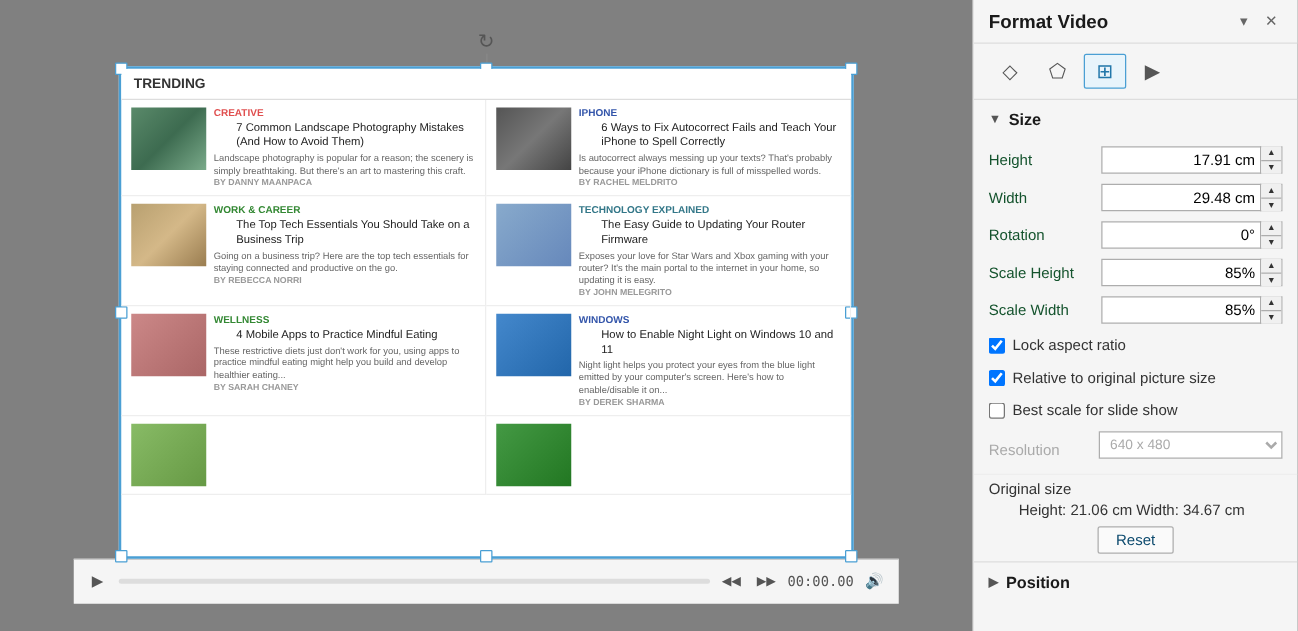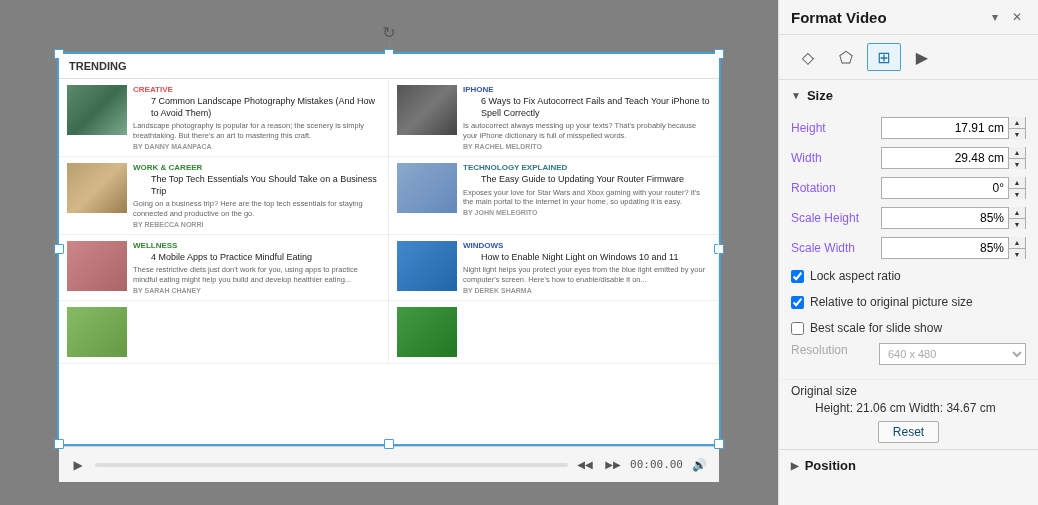--- a/index.html
+++ b/index.html
@@ -50,21 +50,21 @@
     .handle.tl { top: -5px; left: -5px; cursor: nw-resize; }
     .handle.tc { top: -5px; left: calc(50% - 5px); cursor: n-resize; }
     .handle.tr { top: -5px; right: -5px; cursor: ne-resize; }
     .handle.ml { top: calc(50% - 5px); left: -5px; cursor: w-resize; }
     .handle.mr { top: calc(50% - 5px); right: -5px; cursor: e-resize; }
     .handle.bl { bottom: -5px; left: -5px; cursor: sw-resize; }
     .handle.bc { bottom: -5px; left: calc(50% - 5px); cursor: s-resize; }
     .handle.br { bottom: -5px; right: -5px; cursor: se-resize; }
 
     .slide-content {
-      width: 660px;
+      width: 584px;
       height: 390px;
       overflow: hidden;
       position: relative;
     }
 
     
     .slide-header {
       background: #fff;
       padding: 6px 10px;
       font-weight: bold;
@@ -279,21 +279,21 @@
     .form-row {
       display: flex;
       align-items: center;
       margin-bottom: 4px;
       height: 26px;
     }
 
     .form-label {
       width: 90px;
       font-size: 12px;
-      color: #8b5cf6;
+      color: #14532d;
       flex-shrink: 0;
     }
 
     .spin-input {
       display: flex;
       align-items: center;
       border: 1px solid #adadad;
       background: white;
       height: 22px;
       flex: 1;
@@ -348,21 +348,21 @@
       flex-shrink: 0;
     }
 
     .checkbox-label {
       font-size: 12px;
       color: #333;
     }
 
     .resolution-row {
       display: flex;
-      align-items: flex-start;
+      align-items: flex-end;
       margin-bottom: 4px;
       height: 24px;
       gap: 8px;
     }
 
     .resolution-label {
       font-size: 12px;
       color: #aaa;
       width: 80px;
       flex-shrink: 0;

